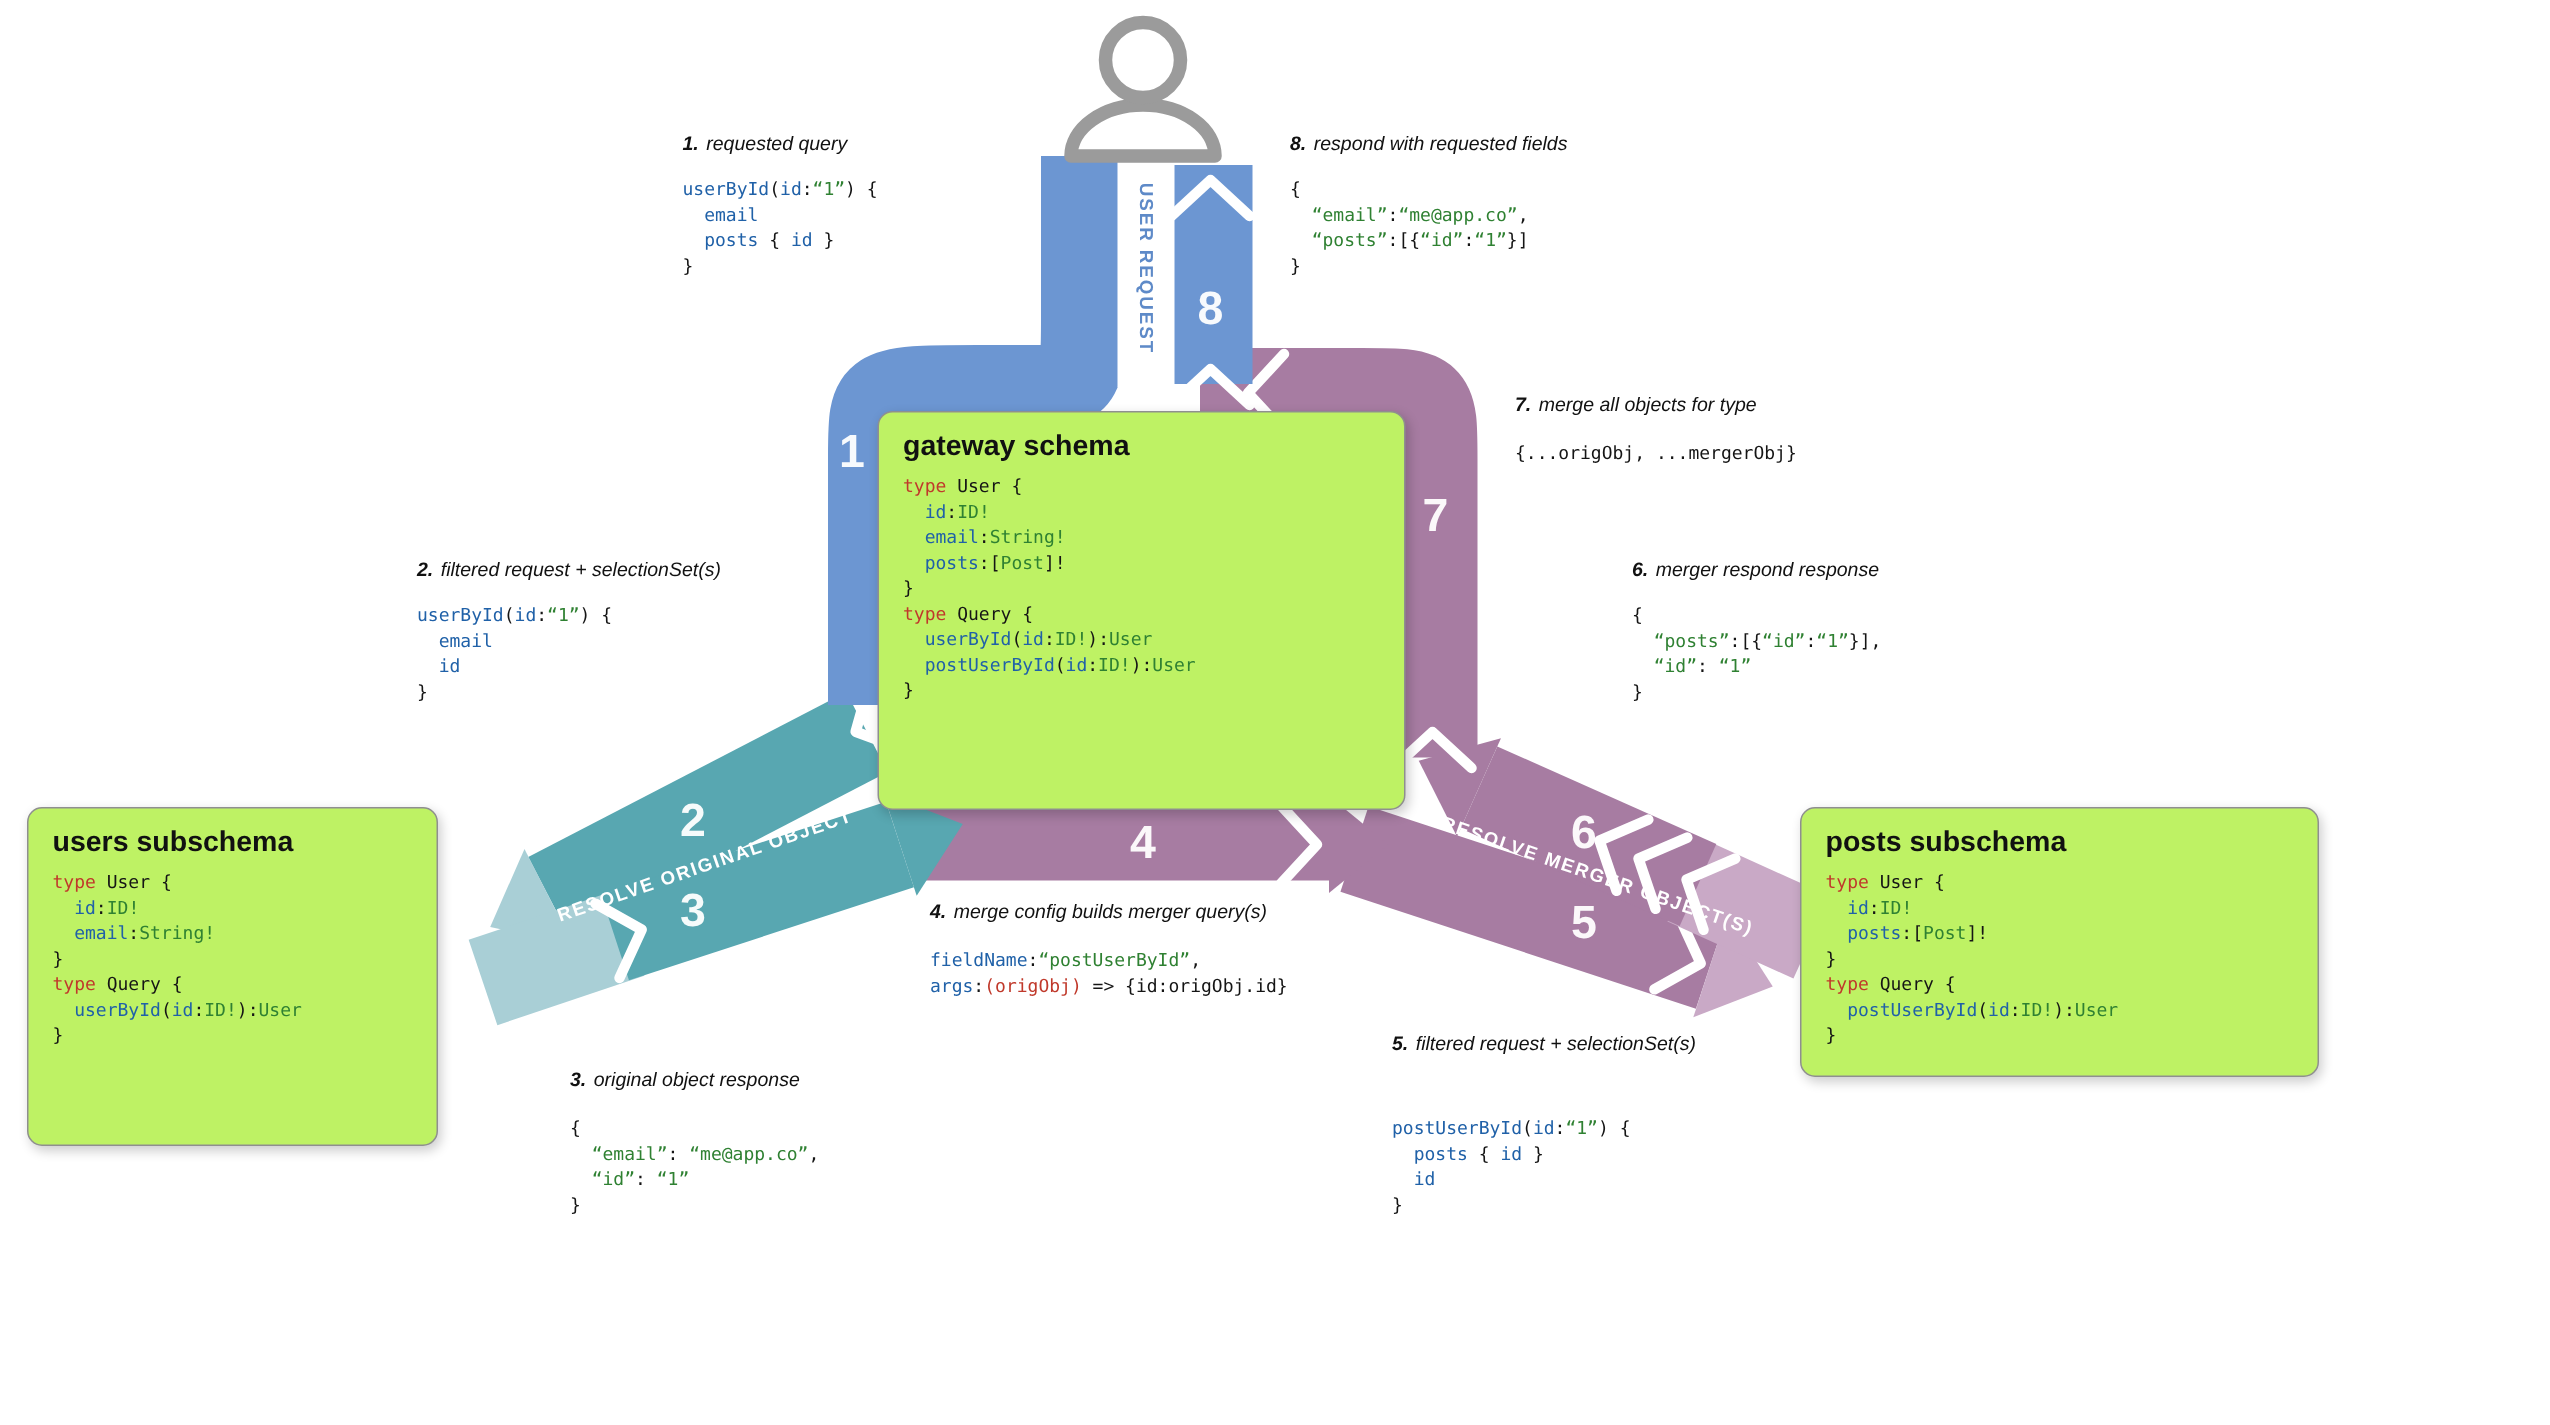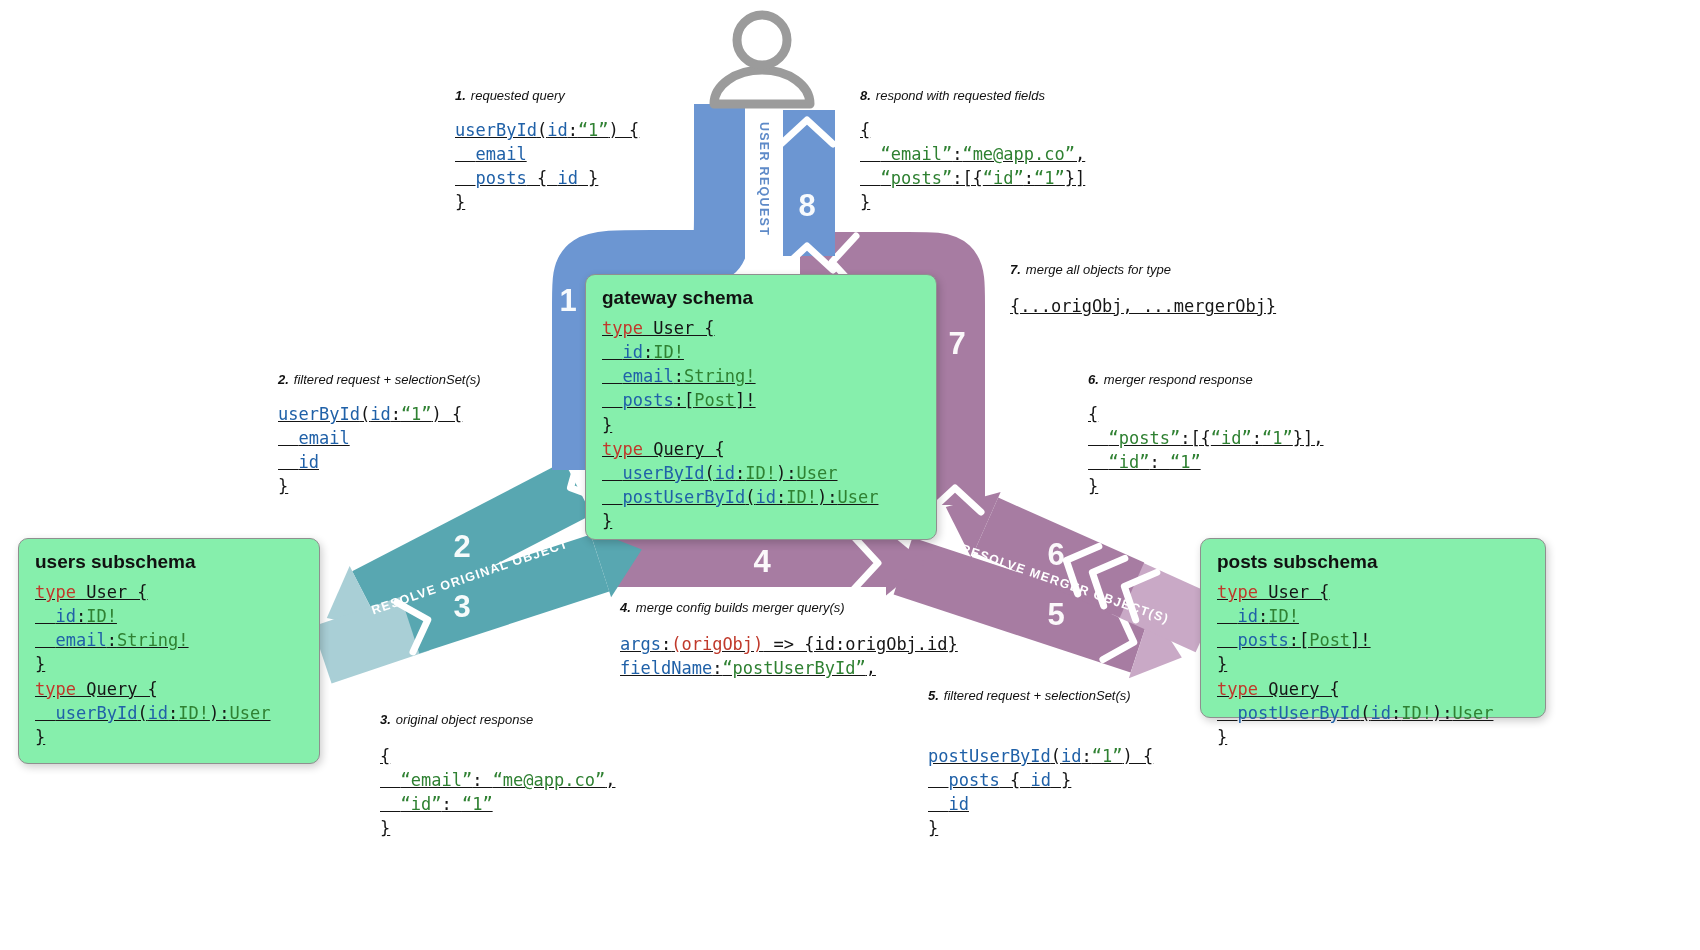--- a/index.html
+++ b/index.html
@@ -5,26 +5,26 @@
   html,body{margin:0;padding:0;background:#fff;}
   .canvas{position:relative;width:1700px;height:950px;background:#fff;overflow:hidden;
           font-family:"Liberation Sans",sans-serif;}
   svg.arrows{position:absolute;left:0;top:0;}
   
   .st-blue{stroke:#6C96D2}.st-teal{stroke:#58A7B1}.st-teal-l{stroke:#A9CFD6}
   .st-purple{stroke:#A77CA2}.st-purple-l{stroke:#C9A9C6}
   .fl-teal{fill:#58A7B1}.fl-teal-l{fill:#A9CFD6}
   .fl-purple{fill:#A77CA2}.fl-purple-l{fill:#C9A9C6}
   
-  .box{position:absolute;background:#86efac;border:1.5px solid #8F8F8F;border-radius:10px;
+  .box{position:absolute;background:#bef264;border:1.5px solid #8F8F8F;border-radius:10px;
        box-shadow:2px 3px 8px rgba(0,0,0,.2);padding:12px 16px;box-sizing:border-box;}
   .box-title{font-weight:bold;font-size:19px;color:#111;margin-bottom:7px;}
   
-  .code,.snippet{font-family:"DejaVu Sans Mono","Liberation Mono",monospace;font-size:17px;
-       line-height:1.42;white-space:pre;color:#151515;text-decoration:underline;}
+  .code,.snippet{font-family:"DejaVu Sans Mono","Liberation Mono",monospace;font-size:12px;
+       line-height:1.42;white-space:pre;color:#151515;}
   .snippet{position:absolute;}
   .tk-r{color:#C0392B}.tk-b{color:#2061A8}.tk-g{color:#2F8132}.tk-k{color:#151515}
   
   .note{position:absolute;font-style:italic;font-size:13px;color:#111;white-space:nowrap;}
   .note .nnum{font-weight:bold;margin-right:5px;}
   
   .num{position:absolute;width:34px;text-align:center;color:rgba(255,255,255,.95);
        font-weight:bold;font-size:31px;}
   
   .bandtext{position:absolute;font-weight:bold;font-size:12.5px;letter-spacing:1.3px;
@@ -97,21 +97,21 @@
   <div class="num" style="left:1039px;top:597px">5</div>
   <div class="num" style="left:1039px;top:537px">6</div>
   <div class="num" style="left:940px;top:326px">7</div>
   <div class="num" style="left:790px;top:188px">8</div>
 
   <div class="box" style="left:585px;top:274px;width:352px;height:266px">
     <div class="box-title">gateway schema</div>
     <div class="code"><div class="cl"><span class="tk-r">type</span><span class="tk-k"> User {</span></div><div class="cl"><span class="tk-k">  </span><span class="tk-b">id</span><span class="tk-k">:</span><span class="tk-g">ID!</span></div><div class="cl"><span class="tk-k">  </span><span class="tk-b">email</span><span class="tk-k">:</span><span class="tk-g">String!</span></div><div class="cl"><span class="tk-k">  </span><span class="tk-b">posts</span><span class="tk-k">:[</span><span class="tk-g">Post</span><span class="tk-k">]!</span></div><div class="cl"><span class="tk-k">}</span></div><div class="cl"><span class="tk-r">type</span><span class="tk-k"> Query {</span></div><div class="cl"><span class="tk-k">  </span><span class="tk-b">userById</span><span class="tk-k">(</span><span class="tk-b">id</span><span class="tk-k">:</span><span class="tk-g">ID!</span><span class="tk-k">):</span><span class="tk-g">User</span></div><div class="cl"><span class="tk-k">  </span><span class="tk-b">postUserById</span><span class="tk-k">(</span><span class="tk-b">id</span><span class="tk-k">:</span><span class="tk-g">ID!</span><span class="tk-k">):</span><span class="tk-g">User</span></div><div class="cl"><span class="tk-k">}</span></div></div>
   </div>
 
-  <div class="box" style="left:18px;top:538px;width:302px;height:226px">
+  <div class="box" style="left:18px;top:538px;width:274px;height:226px">
     <div class="box-title">users subschema</div>
     <div class="code"><div class="cl"><span class="tk-r">type</span><span class="tk-k"> User {</span></div><div class="cl"><span class="tk-k">  </span><span class="tk-b">id</span><span class="tk-k">:</span><span class="tk-g">ID!</span></div><div class="cl"><span class="tk-k">  </span><span class="tk-b">email</span><span class="tk-k">:</span><span class="tk-g">String!</span></div><div class="cl"><span class="tk-k">}</span></div><div class="cl"><span class="tk-r">type</span><span class="tk-k"> Query {</span></div><div class="cl"><span class="tk-k">  </span><span class="tk-b">userById</span><span class="tk-k">(</span><span class="tk-b">id</span><span class="tk-k">:</span><span class="tk-g">ID!</span><span class="tk-k">):</span><span class="tk-g">User</span></div><div class="cl"><span class="tk-k">}</span></div></div>
   </div>
 
   <div class="box" style="left:1200px;top:538px;width:346px;height:180px">
     <div class="box-title">posts subschema</div>
     <div class="code"><div class="cl"><span class="tk-r">type</span><span class="tk-k"> User {</span></div><div class="cl"><span class="tk-k">  </span><span class="tk-b">id</span><span class="tk-k">:</span><span class="tk-g">ID!</span></div><div class="cl"><span class="tk-k">  </span><span class="tk-b">posts</span><span class="tk-k">:[</span><span class="tk-g">Post</span><span class="tk-k">]!</span></div><div class="cl"><span class="tk-k">}</span></div><div class="cl"><span class="tk-r">type</span><span class="tk-k"> Query {</span></div><div class="cl"><span class="tk-k">  </span><span class="tk-b">postUserById</span><span class="tk-k">(</span><span class="tk-b">id</span><span class="tk-k">:</span><span class="tk-g">ID!</span><span class="tk-k">):</span><span class="tk-g">User</span></div><div class="cl"><span class="tk-k">}</span></div></div>
   </div>
 
   <div class="note" style="left:455px;top:88px">
@@ -135,21 +135,21 @@
   <div class="snippet" style="left:1010px;top:294px"><div class="cl"><span class="tk-k">{...origObj, ...mergerObj}</span></div></div>
 
   <div class="note" style="left:1088px;top:372px">
     <span class="nnum">6.</span><span>merger respond response</span>
   </div>
   <div class="snippet" style="left:1088px;top:402px"><div class="cl"><span class="tk-k">{</span></div><div class="cl"><span class="tk-k">  </span><span class="tk-g">“posts”</span><span class="tk-k">:[{</span><span class="tk-g">“id”</span><span class="tk-k">:</span><span class="tk-g">“1”</span><span class="tk-k">}],</span></div><div class="cl"><span class="tk-k">  </span><span class="tk-g">“id”</span><span class="tk-k">: </span><span class="tk-g">“1”</span></div><div class="cl"><span class="tk-k">}</span></div></div>
 
   <div class="note" style="left:620px;top:600px">
     <span class="nnum">4.</span><span>merge config builds merger query(s)</span>
   </div>
-  <div class="snippet" style="left:620px;top:632px"><div class="cl"><span class="tk-b">args</span><span class="tk-k">:</span><span class="tk-r">(origObj)</span><span class="tk-k"> =&gt; {id:origObj.id}</span></div><div class="cl"><span class="tk-b">fieldName</span><span class="tk-k">:</span><span class="tk-g">“postUserById”</span><span class="tk-k">,</span></div></div>
+  <div class="snippet" style="left:620px;top:632px"><div class="cl"><span class="tk-b">fieldName</span><span class="tk-k">:</span><span class="tk-g">“postUserById”</span><span class="tk-k">,</span></div><div class="cl"><span class="tk-b">args</span><span class="tk-k">:</span><span class="tk-r">(origObj)</span><span class="tk-k"> =&gt; {id:origObj.id}</span></div></div>
 
   <div class="note" style="left:380px;top:712px">
     <span class="nnum">3.</span><span>original object response</span>
   </div>
   <div class="snippet" style="left:380px;top:744px"><div class="cl"><span class="tk-k">{</span></div><div class="cl"><span class="tk-k">  </span><span class="tk-g">“email”</span><span class="tk-k">: </span><span class="tk-g">“me@app.co”</span><span class="tk-k">,</span></div><div class="cl"><span class="tk-k">  </span><span class="tk-g">“id”</span><span class="tk-k">: </span><span class="tk-g">“1”</span></div><div class="cl"><span class="tk-k">}</span></div></div>
 
   <div class="note" style="left:928px;top:688px">
     <span class="nnum">5.</span><span>filtered request + selectionSet(s)</span>
   </div>
   <div class="snippet" style="left:928px;top:744px"><div class="cl"><span class="tk-b">postUserById</span><span class="tk-k">(</span><span class="tk-b">id</span><span class="tk-k">:</span><span class="tk-g">“1”</span><span class="tk-k">) {</span></div><div class="cl"><span class="tk-k">  </span><span class="tk-b">posts</span><span class="tk-k"> { </span><span class="tk-b">id</span><span class="tk-k"> }</span></div><div class="cl"><span class="tk-k">  </span><span class="tk-b">id</span></div><div class="cl"><span class="tk-k">}</span></div></div>

